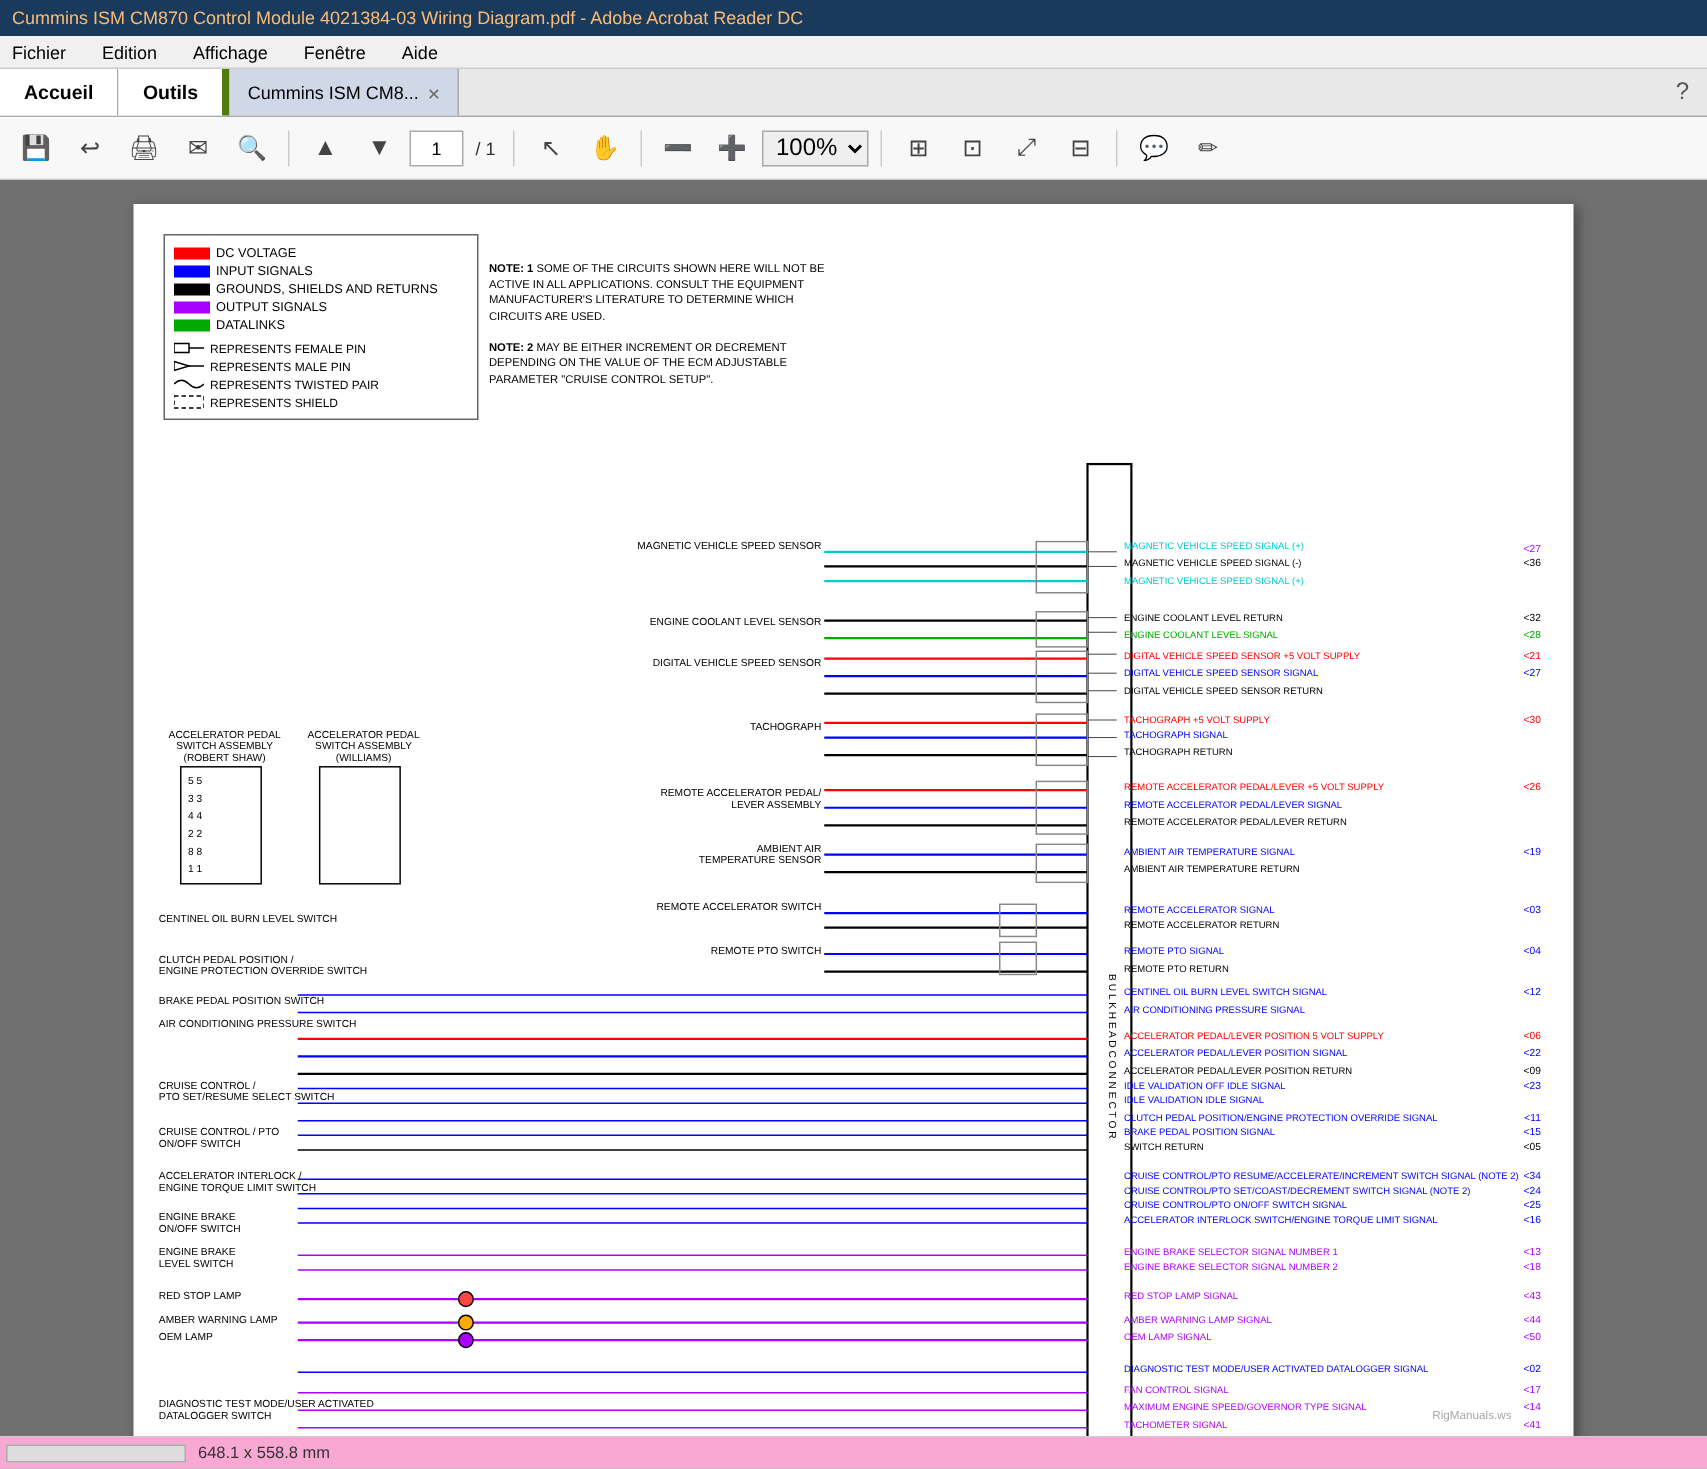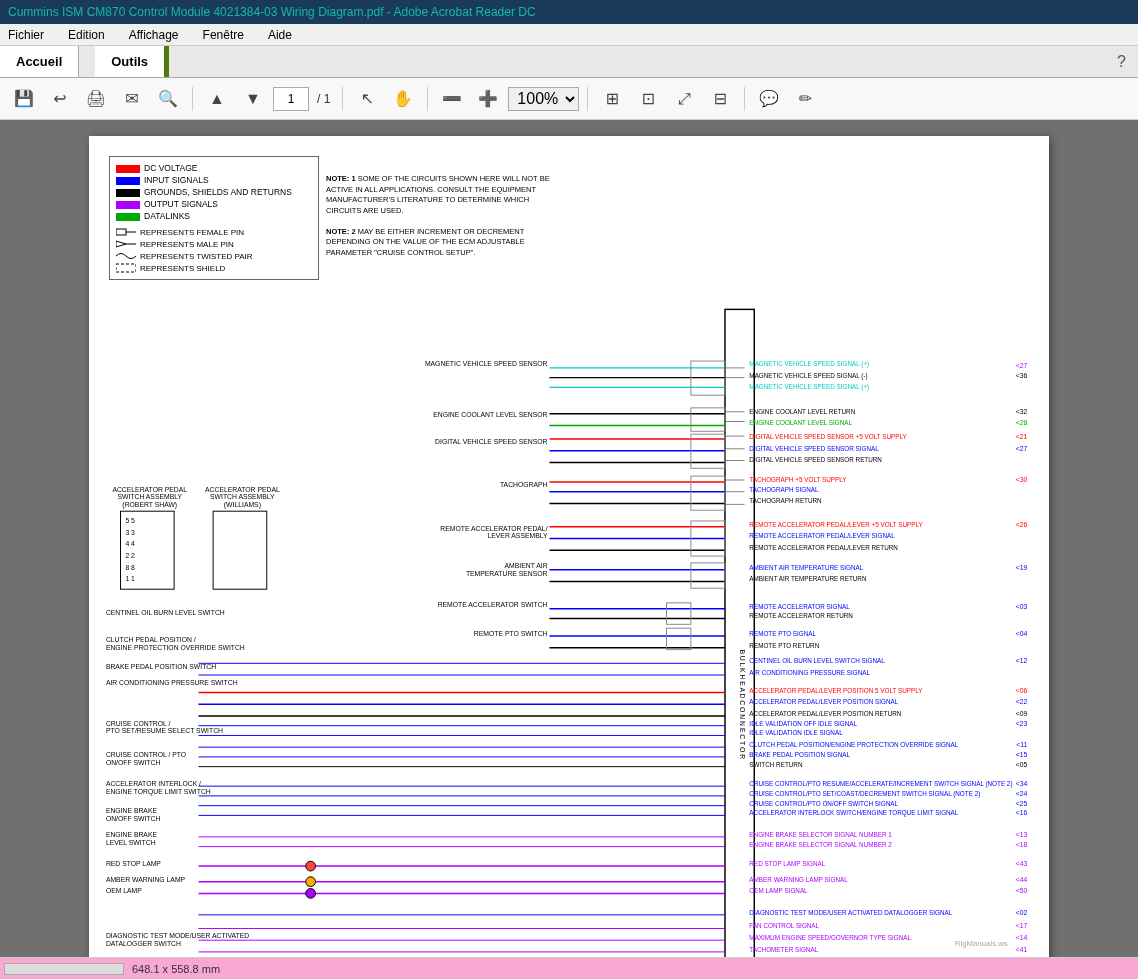--- a/index.html
+++ b/index.html
@@ -1,21 +1,21 @@
 <!DOCTYPE html>
 <html><head>
   <meta charset="utf-8">
   <style>
     * { margin: 0; padding: 0; box-sizing: border-box; }
     body { font-family: Arial, sans-serif; font-size: 12px; background: #f0f0f0; overflow: hidden; width: 1138px; height: 979px; }
 
     
     #title-bar {
       background: #1a3a5c;
-      color: #14b8a6;
+      color: #fdba74;
       padding: 4px 8px;
       font-size: 12px;
       height: 24px;
       display: flex;
       align-items: center;
     }
 
     
     #menu-bar {
       background: #f0f0f0;
@@ -34,21 +34,20 @@
     }
 
     
     #tab-bar {
       background: #e8e8e8;
       border-bottom: 1px solid #aaa;
       height: 32px;
       display: flex;
       align-items: center;
       padding: 0;
-      gap: 16px;
     }
     .tab-home {
       background: #ffffff;
       border-right: 1px solid #aaa;
       height: 100%;
       padding: 0 16px;
       display: flex;
       align-items: center;
       font-size: 13px;
       font-weight: bold;
@@ -263,20 +262,24 @@
   <span class="menu-item">Fenêtre</span>
   <span class="menu-item">Aide</span>
 </div>
 
 <div id="tab-bar">
   <div class="tab-home">
     <span>Accueil</span>
   </div>
   <div class="tab-tools">
     <span>Outils</span>
+  </div>
+  <div class="tab-document">
+    <span>Cummins ISM CM8...</span>
+    <span class="tab-close">×</span>
   </div>
   <div class="tab-spacer"></div>
   <div class="tab-help">?</div>
 </div>
 
 <div id="toolbar">
 
   <button class="toolbar-btn" title="Save">💾</button>
 
   <button class="toolbar-btn">↩</button>

